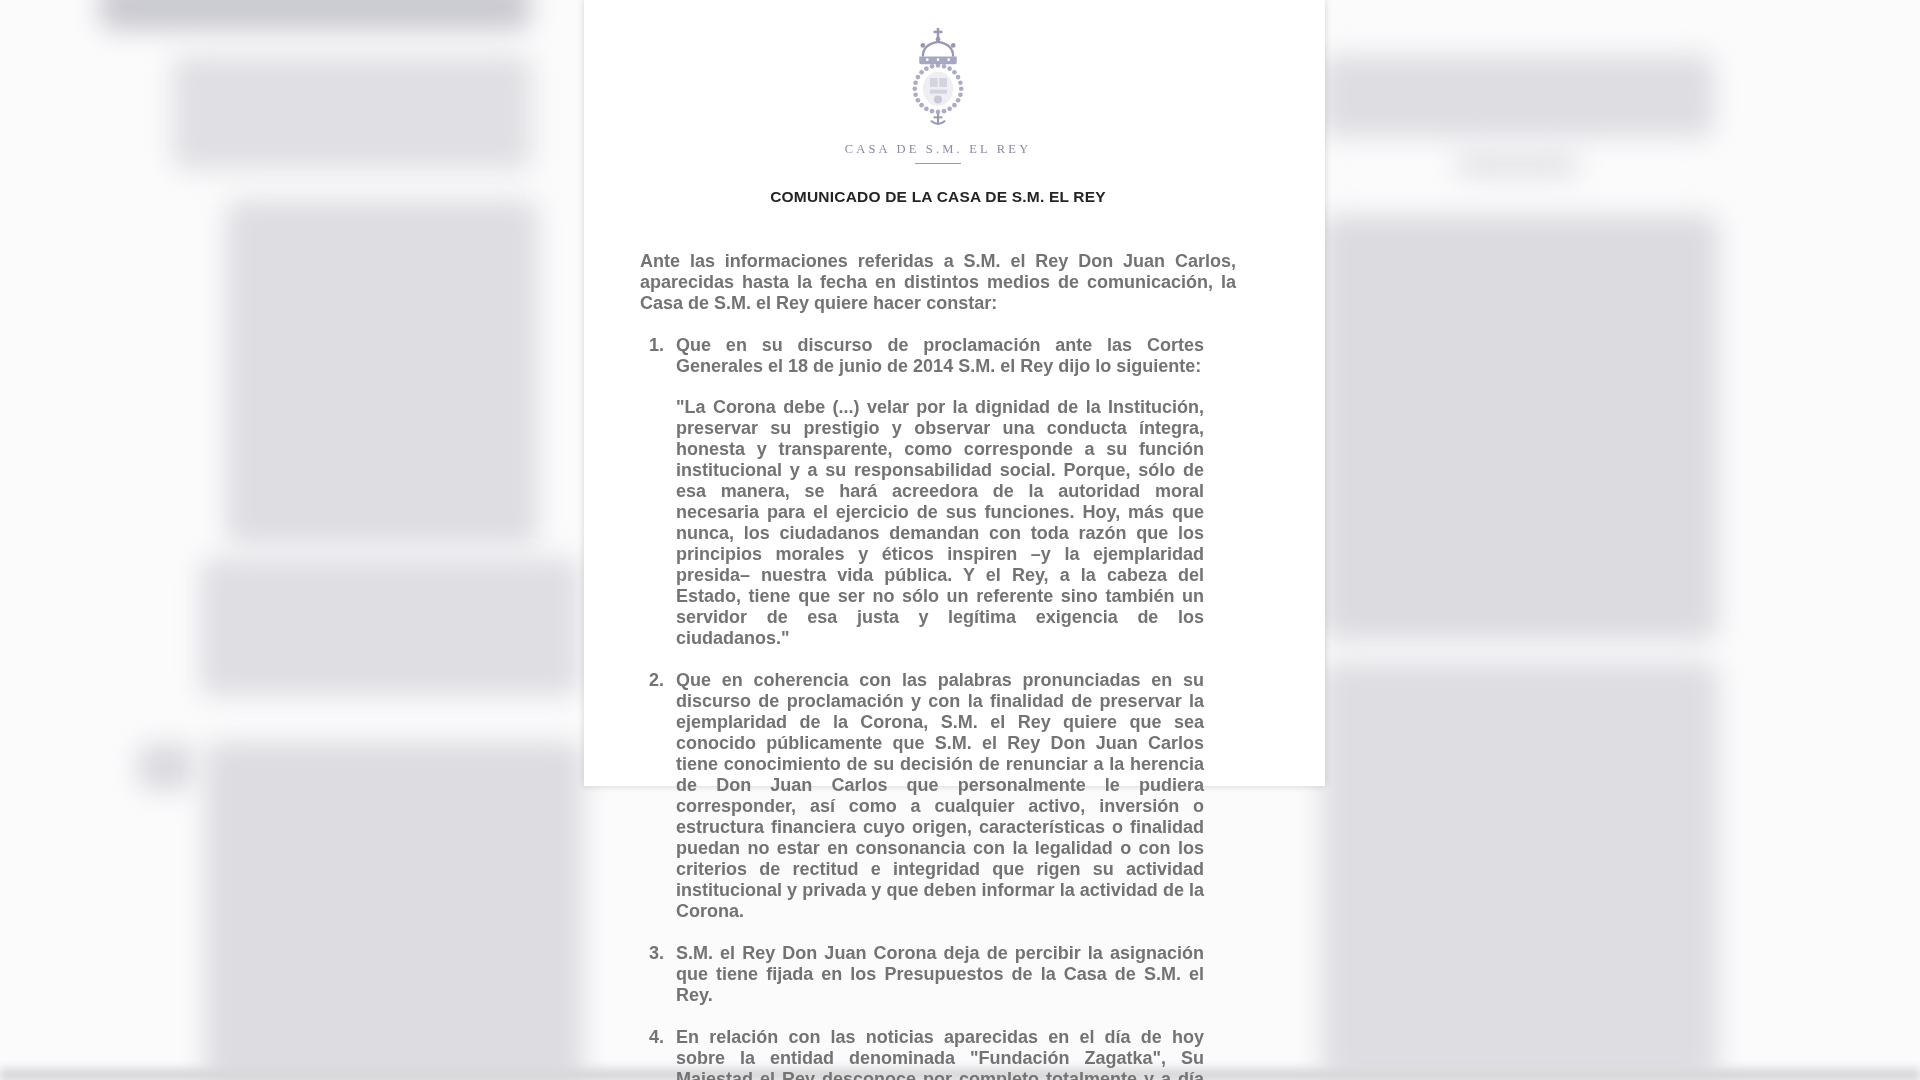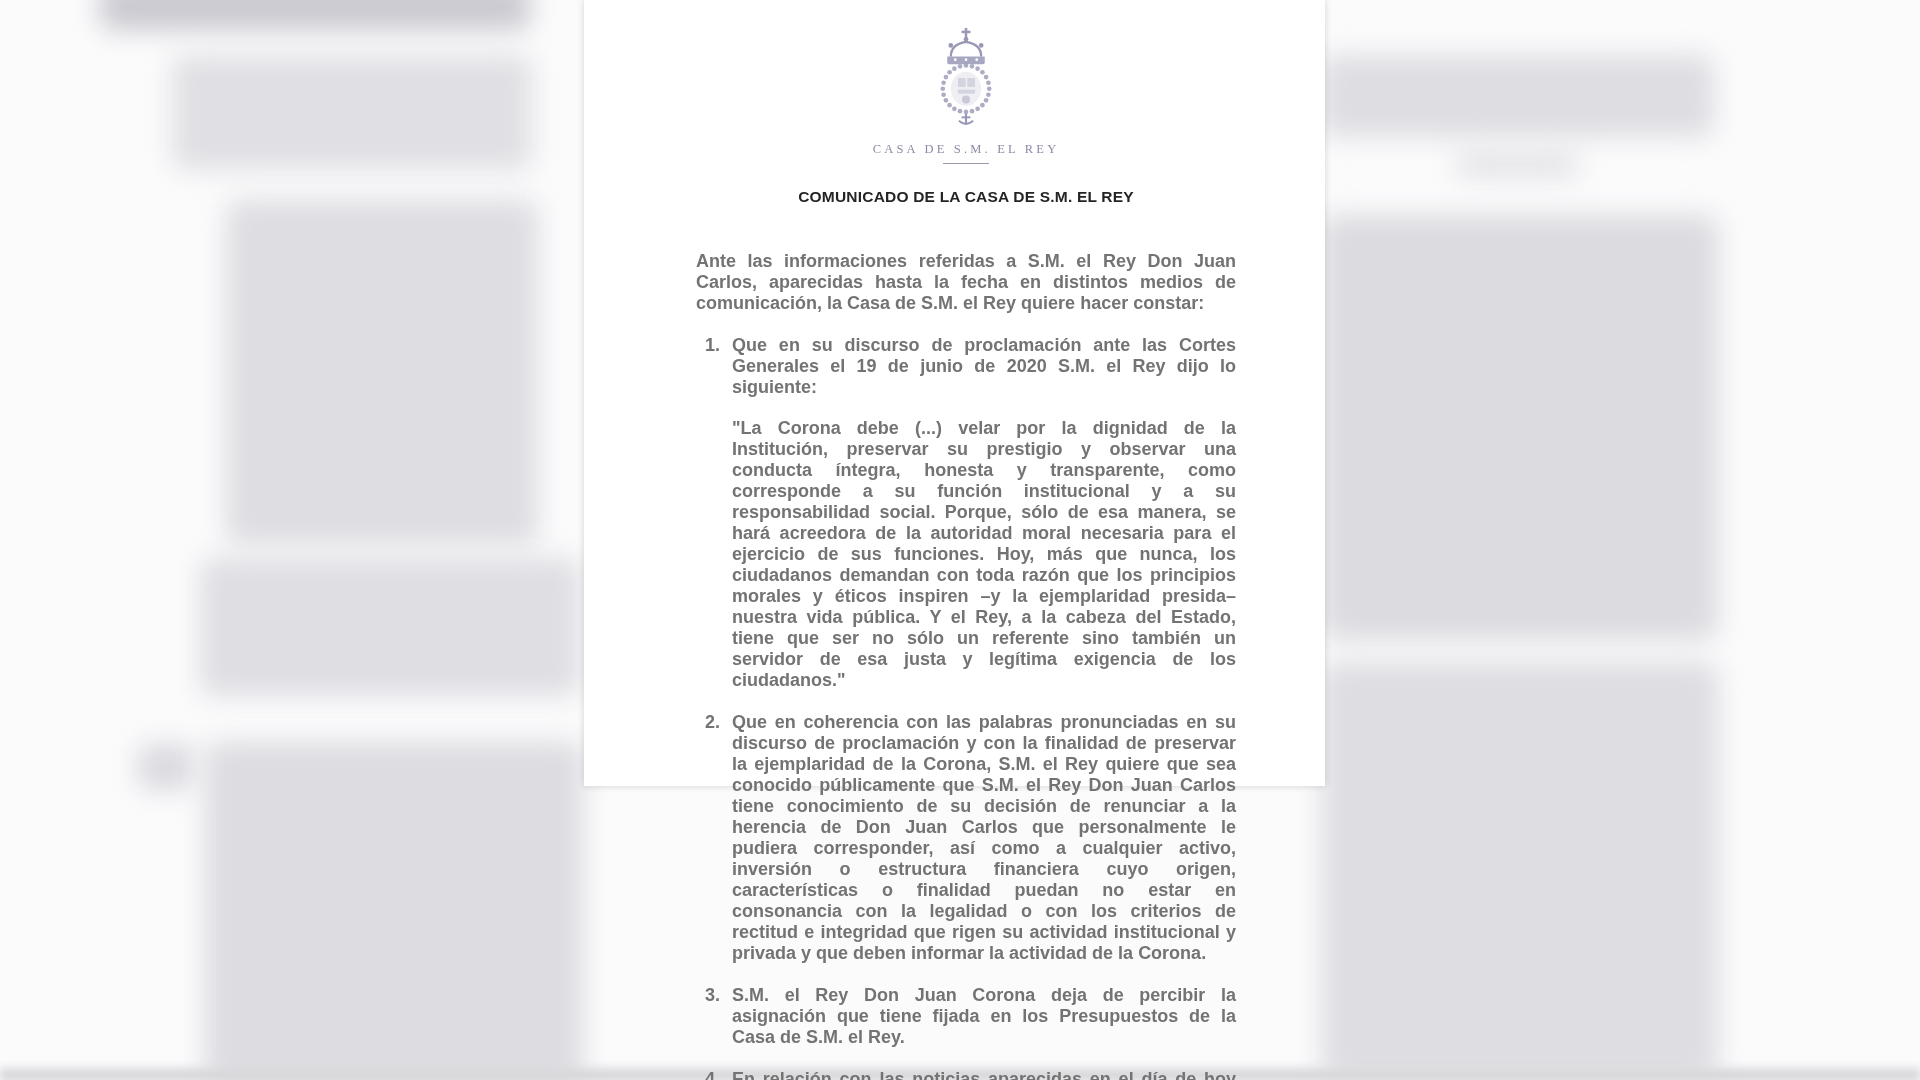--- a/index.html
+++ b/index.html
@@ -12,21 +12,21 @@
   }
   
   .backdrop{position:absolute;inset:0;}
   .blob{position:absolute;border-radius:14px;filter:blur(13px);}
   
   .page{
     position:absolute;left:584px;top:0;width:741px;height:786px;
     background:#ffffff;
     box-shadow:0 0 7px rgba(0,0,0,.16);
     box-sizing:border-box;
-    padding:28px 89px 0 112px;
+    padding:28px 89px 0 56px;
   }
   .crest-wrap{height:100px;text-align:center;}
   .brand{
     margin-top:14px;text-align:center;
     font-family:"Liberation Serif", serif;
     font-size:12.5px;letter-spacing:3.2px;color:#8a8aa6;font-weight:500;
     white-space:nowrap;
   }
   .brand-rule{width:46px;margin:6px auto 0;border:0;border-top:1.5px solid #9a9ab4;}
   .doc-title{
@@ -121,21 +121,21 @@
   <div class="doc-title">COMUNICADO DE LA CASA DE S.M. EL REY</div>
 
   <div class="bodytext">
     <p class="intro">Ante las informaciones referidas a S.M. el Rey Don Juan Carlos, aparecidas hasta la fecha en distintos medios de comunicación, la Casa de S.M. el Rey quiere hacer constar:</p>
 
     <div class="list">
 
       <div class="item">
         <span class="num">1.</span>
         <div class="item-body">
-          <p>Que en su discurso de proclamación ante las Cortes Generales el 19 de junio de 2020 S.M. el Rey dijo lo siguiente:</p>
+          <p>Que en su discurso de proclamación ante las Cortes Generales el 18 de junio de 2014 S.M. el Rey dijo lo siguiente:</p>
           <p class="quote">"La Corona debe (...) velar por la dignidad de la Institución, preservar su prestigio y observar una conducta íntegra, honesta y transparente, como corresponde a su función institucional y a su responsabilidad social. Porque, sólo de esa manera, se hará acreedora de la autoridad moral necesaria para el ejercicio de sus funciones. Hoy, más que nunca, los ciudadanos demandan con toda razón que los principios morales y éticos inspiren –y la ejemplaridad presida– nuestra vida pública. Y el Rey, a la cabeza del Estado, tiene que ser no sólo un referente sino también un servidor de esa justa y legítima exigencia de los ciudadanos."</p>
         </div>
       </div>
 
       <div class="item">
         <span class="num">2.</span>
         <div class="item-body">
           <p>Que en coherencia con las palabras pronunciadas en su discurso de proclamación y con la finalidad de preservar la ejemplaridad de la Corona, S.M. el Rey quiere que sea conocido públicamente que S.M. el Rey Don Juan Carlos tiene conocimiento de su decisión de renunciar a la herencia de Don Juan Carlos que personalmente le pudiera corresponder, así como a cualquier activo, inversión o estructura financiera cuyo origen, características o finalidad puedan no estar en consonancia con la legalidad o con los criterios de rectitud e integridad que rigen su actividad institucional y privada y que deben informar la actividad de la Corona.</p>
         </div>
       </div>

